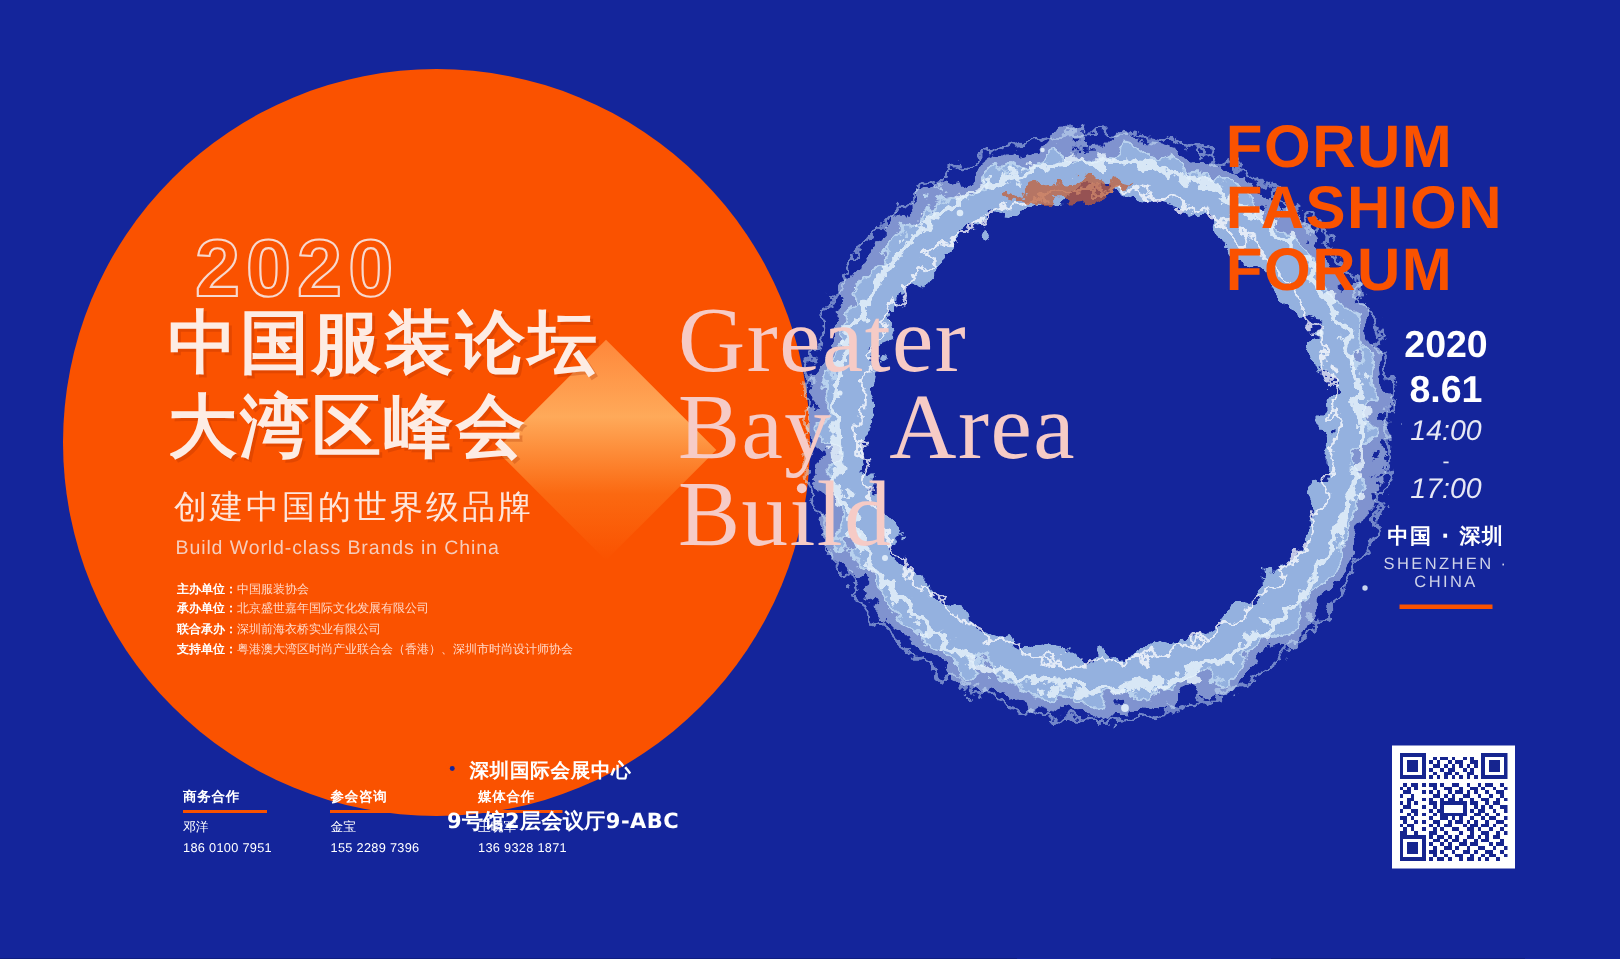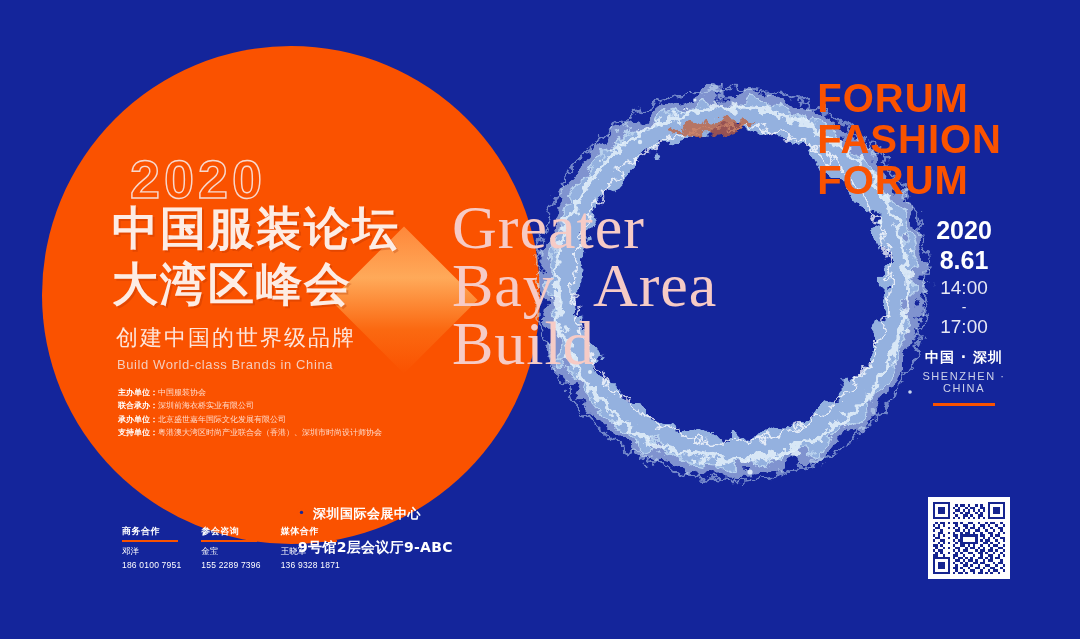--- a/index.html
+++ b/index.html
@@ -143,21 +143,21 @@
   .dateblock{
     position:absolute;
     right:56px; top:215px;
     z-index:6;
     width:120px;
     text-align:center;
     color:#ffffff;
   }
   .dateblock .d1{ font-size:25px; font-weight:700; line-height:30px; }
   .dateblock .d2{ font-size:25px; font-weight:700; line-height:30px; }
-  .dateblock .t{ font-size:19px; font-weight:400; line-height:26px; color:#e7e8f4; }
+  .dateblock .t{ font-size:19px; font-weight:400; line-height:26px; color:#e7e8f4;font-style:italic; }
   .dateblock .dash{ font-size:14px; line-height:13px; color:#e7e8f4; }
   .dateblock .city-cn{ font-size:14px; font-weight:700; margin-top:9px; letter-spacing:1px;
      font-family:"DejaVu Sans","Liberation Sans",sans-serif;}
   .dateblock .city-en{ font-size:11px; color:#cfd3e9; letter-spacing:1.6px; margin-top:3px;}
   .dateblock .rule{ width:62px; height:3px; background:#fa5200; margin:9px auto 0; }
 
   
   .qr-wrap{
     position:absolute;
     right:70px; bottom:60px;
@@ -167,21 +167,21 @@
     z-index:6;
   }
   .qr-wrap svg{ display:block; width:100%; height:100%; }
 
   
   .contacts{
     position:absolute;
     left:122px; bottom:69px;
     z-index:6;
     display:flex;
-    gap:20px;
+    gap:39px;
     justify-content:center;
   }
   .contact .ttl{
     font-size:9px; font-weight:700; color:#ffffff;
     font-family:"DejaVu Sans","Liberation Sans",sans-serif;
     letter-spacing:.5px;
     border-bottom:2px solid #fa5200;
     padding-bottom:2px;
     display:inline-block;
     width:56px;
@@ -262,24 +262,24 @@
   </div>
 
   <div class="sub-cn">创建中国的世界级品牌</div>
   <div class="sub-en">Build World-class Brands in China</div>
 
   <div class="orgs">
     <div class="row">
       <span class="k">主办单位：</span><span class="v">中国服装协会</span>
     </div>
     <div class="row">
+      <span class="k">承办单位：</span><span class="v">北京盛世嘉年国际文化发展有限公司</span>
+    </div>
+    <div class="row">
       <span class="k">联合承办：</span><span class="v">深圳前海衣桥实业有限公司</span>
-    </div>
-    <div class="row">
-      <span class="k">承办单位：</span><span class="v">北京盛世嘉年国际文化发展有限公司</span>
     </div>
     <div class="row">
       <span class="k">支持单位：</span><span class="v">粤港澳大湾区时尚产业联合会（香港）、深圳市时尚设计师协会</span>
     </div>
   </div>
 
   <div class="gbas">
     <div>Greater</div>
     <div class="l2"><span>Bay</span><span class="sp"></span><span>Area</span></div>
     <div>Build</div>

